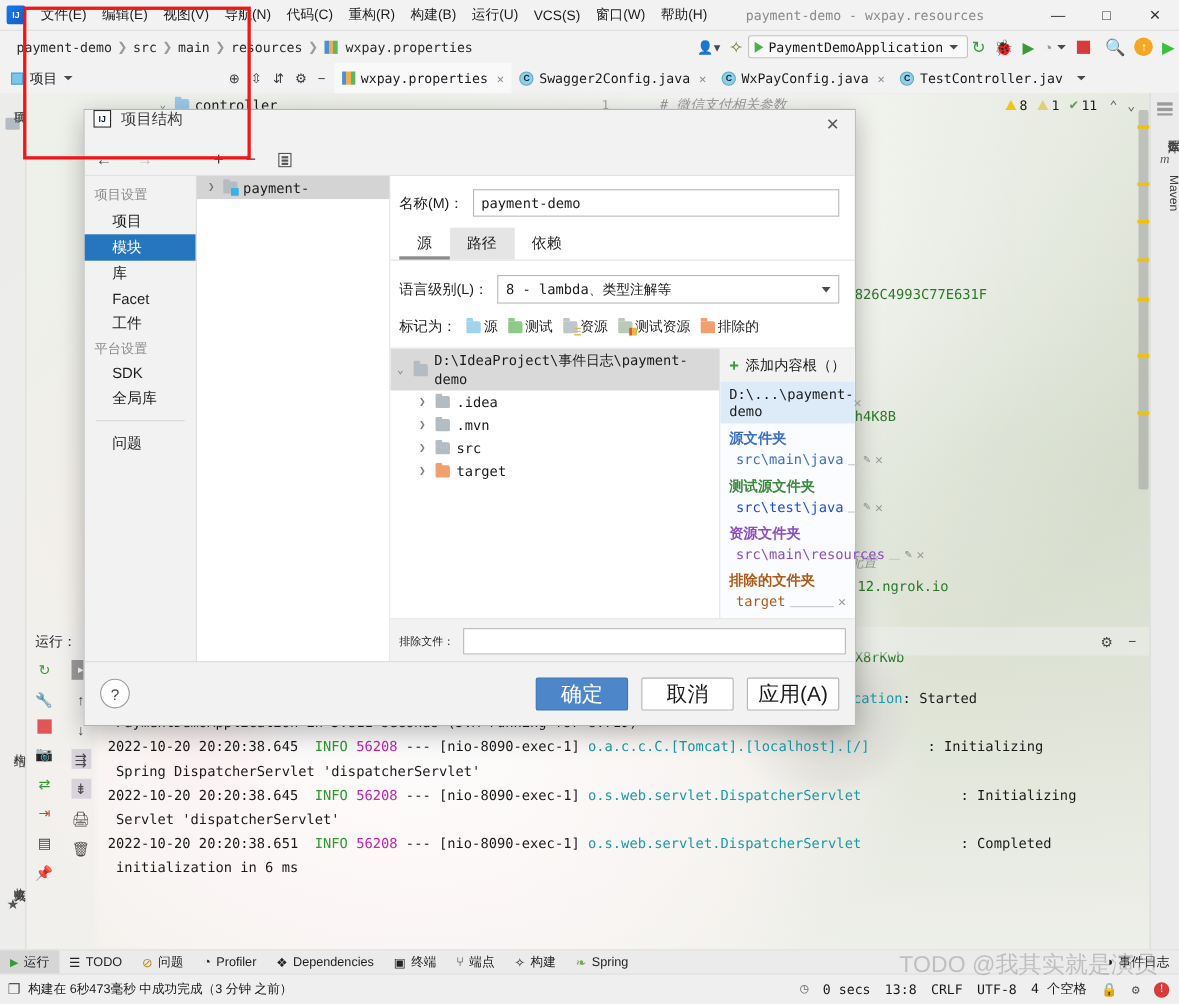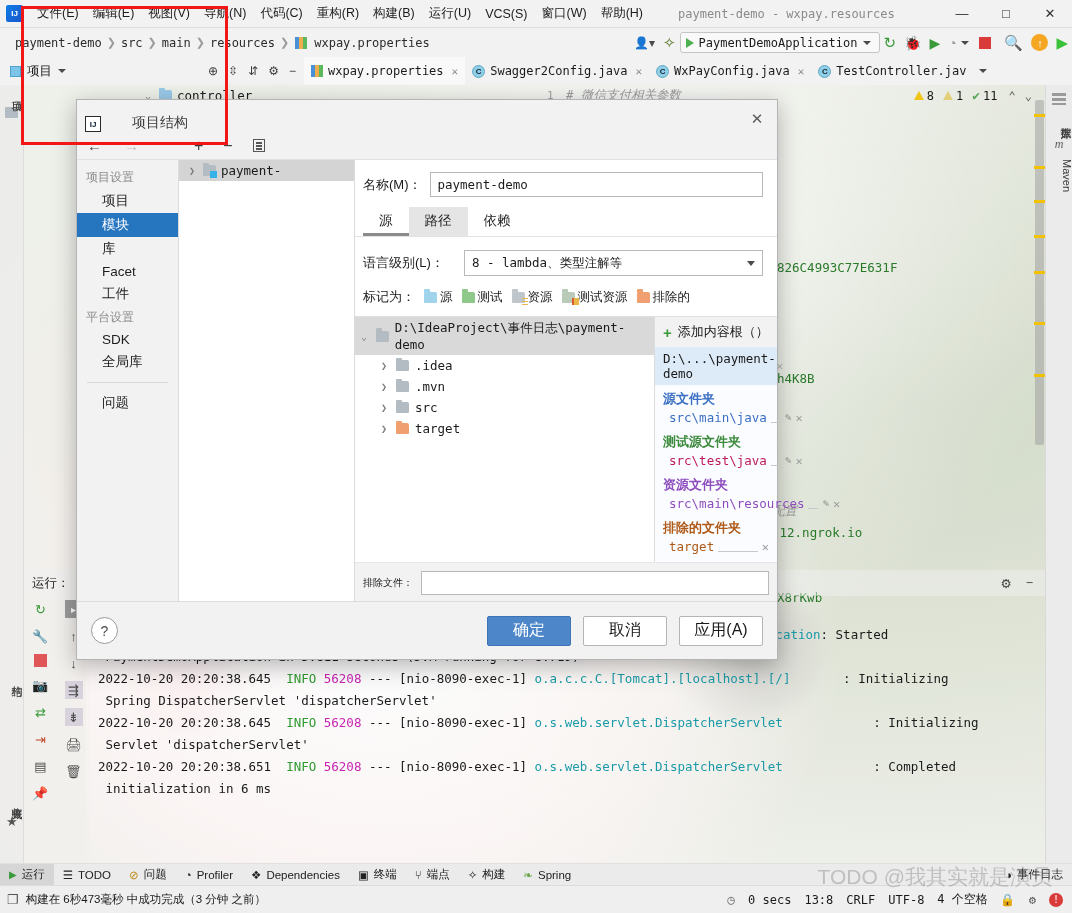--- a/index.html
+++ b/index.html
@@ -170,21 +170,21 @@
   
   #redbox{ position:absolute; left:21px; top:6px; width:207px; height:139px; border:3px solid #f21616; z-index:60; pointer-events:none;}
 
   
   #dialog {
     position:absolute; left:76px; top:99px; width:702px; height:561px;
     background:#f2f2f2; border:1px solid #b4b4b4; z-index:50;
     box-shadow:0 6px 22px rgba(0,0,0,.28);
     display:flex; flex-direction:column;
   }
-  #dlg-title{ height:32px; display:flex; align-items:flex-end; padding:0 6px 0 8px; background:#f2f2f2;gap:22px; }
+  #dlg-title{ height:32px; display:flex; align-items:flex-start; padding:0 6px 0 8px; background:#f2f2f2; }
   #dlg-title .ttl{ font-size:14px; color:#3c3c3c; margin-left:9px;}
   #dlg-title .dclose{ margin-left:auto; width:28px;height:26px;display:flex;align-items:center;justify-content:center;
                       color:#5a5a5a; font-size:15px;}
   #dlg-ijlogo{ width:16px;height:16px;background:#fff;border:1px solid #2b2b2b; position:relative; flex:none;}
   #dlg-ijlogo:after{ content:"IJ"; position:absolute;inset:0;display:flex;align-items:center;justify-content:center;
                      font-size:8px;font-weight:bold;color:#0d1b33;}
 
   #dlg-toolbar{ height:28px; display:flex; align-items:center; background:#f2f2f2; border-bottom:1px solid #e2e2e2;}
   .tbsec{ display:flex;align-items:center; height:28px; }
   .tbs-nav{ width:107px; padding-left:10px; gap:22px; }
@@ -227,21 +227,21 @@
   .tabs{ display:flex; align-items:flex-end; padding:10px 0 0 8px; }
   .tab{ padding:5px 16px 6px; font-size:13.5px; color:#1e1e1e; position:relative; }
   .tab.active{ }
   .tab.active:after{ content:""; position:absolute; left:0; right:0; bottom:0; height:3px; background:#8b8b8b;}
   .tab.hover{ background:#e5e5e5; }
   .tabs-underline{ height:1px; background:#e2e2e2; }
 
   .langrow{ display:flex;align-items:center; padding:13px 14px 0 8px; gap:8px;}
   .langrow label{ font-size:13px; white-space:nowrap;}
   .combo{ flex:1; height:26px; border:1px solid #b9b9b9; background:#fff; display:flex; align-items:center;
-          padding:0 7px; font-size:12.5px; font-family:"DejaVu Sans Mono","Liberation Mono",monospace;margin-left:12px;}
+          padding:0 7px; font-size:12.5px; font-family:"DejaVu Sans Mono","Liberation Mono",monospace;}
   .combo .cv{ flex:1; }
   .combo .cdn{ width:0;height:0;border-top:5px solid #4a4a4a;border-left:4px solid transparent;border-right:4px solid transparent;}
 
   .markrow{ display:flex;align-items:center; padding:12px 8px 10px 8px; gap:9px; font-size:13px;}
   .mark{ display:flex;align-items:center;gap:3px; font-size:12.5px;}
   .mk-ic{ width:13px;height:11px;border-radius:1px 2px 1px 1px;position:relative;flex:none;}
   .mk-ic:before{ content:""; position:absolute;left:0;top:-2.5px;width:6px;height:3px;border-radius:1px 1px 0 0;}
   .mk-src{ background:#9fd4ec;} .mk-src:before{background:#9fd4ec;}
   .mk-test{ background:#8fc98a;} .mk-test:before{background:#8fc98a;}
   .mk-res{ background:#c0c7cc;} .mk-res:before{background:#c0c7cc;}
@@ -265,54 +265,54 @@
   .root-hdr{ font-family:"DejaVu Sans Mono","Liberation Mono",monospace; font-size:12.5px; padding:4px 8px;
              background:#ddeaf7; display:flex; align-items:center;}
   .root-hdr .x{ margin-left:auto; color:#9b9b9b; font-size:12px;}
   .sec-title{ font-size:13px; font-weight:bold; padding:5px 8px 1px; }
   .sec-title.src{ color:#3b6fc4; } .sec-title.test{ color:#3c8a3c; }
   .sec-title.res{ color:#8e4dbf; } .sec-title.exc{ color:#b05a18; }
   .sec-row{ display:flex;align-items:center;gap:4px; padding:1px 8px 3px 14px;
             font-family:"DejaVu Sans Mono","Liberation Mono",monospace; font-size:12.5px;}
   .sec-row .p{ white-space:nowrap; }
   .sec-row .fill{ flex:1; border-bottom:1px solid #c8c8c8; height:10px; min-width:10px;}
-  .sec-row.src .p{ color:#3b6fc4;} .sec-row.test .p{ color:#be185d;}
+  .sec-row.src .p{ color:#3b6fc4;} .sec-row.test .p{ color:#1d4ed8;}
   .sec-row.res .p{ color:#8e4dbf;} .sec-row.exc .p{ color:#b05a18;}
   .pencil{ color:#8a8a8a; font-size:11px;}
   .xsm{ color:#9b9b9b; font-size:12px;}
 
   #excfile{ padding:8px 8px 6px; border-top:1px solid #e6e6e6; background:#f2f2f2;}
   #excfile .r1{ display:flex;align-items:center;gap:8px;}
   #excfile label{ font-size:10px; white-space:nowrap;}
   #excfile input{ flex:1; height:24px; border:1px solid #b9b9b9; background:#fff; }
   #excfile .hint{ font-size:12px; color:#6b6b6b; line-height:17px; padding:5px 0 0 46px; }
   #excfile .hint b{ color:#c07000; font-weight:normal;}
 
   #dlg-footer{ height:58px; display:flex;align-items:center; border-top:1px solid #dcdcdc; background:#f2f2f2; padding:0 14px;}
   #helpbtn{ width:27px;height:27px;border-radius:50%;border:1px solid #9a9a9a;background:#fff;
             display:flex;align-items:center;justify-content:center;font-size:14px;color:#4a4a4a;}
   #dlg-footer .btns{ margin-left:auto; display:flex; gap:12px; }
   .dbtn{ min-width:84px; height:30px; display:flex;align-items:center;justify-content:center;
-         font-size:16px; border:1px solid #b4b4b4; background:#fff; border-radius:2px;}
+         font-size:19px; border:1px solid #b4b4b4; background:#fff; border-radius:2px;}
   .dbtn.primary{ background:#4d86c9; border-color:#3f74b4; color:#fff; }
 </style>
 </head>
 <body>
 
 <div id="ide">
 
   <div id="photo">
     <div class="blob1"></div>
       <div class="blob2"></div>
       <div class="blob3"></div>
   </div>
 
   <div id="editor">
     <div class="gutterline linenum" style="left:547px; top:4px;">1</div>
-    <div class="gutterline ccomment" style="left:566px; top:2px;"># 微信支付相关参数</div>
+    <div class="gutterline ccomment" style="left:600px; top:2px;"># 微信支付相关参数</div>
     <div class="gutterline ctext" style="left:777px; top:175px;">826C4993C77E631F</div>
     <div class="gutterline ctext" style="left:777px; top:286px;">h4K8B</div>
     <div class="gutterline ccomment" style="left:772px; top:418px;">配置</div>
     <div class="gutterline ctext" style="left:772px; top:440px;">-12.ngrok.io</div>
     <div class="gutterline ctext" style="left:777px; top:505px;">X8rKwb</div>
   </div>
 
   <div id="markerbar">
     <div class="thumb"></div>
     <div class="marker" style="top:14px;"></div>

